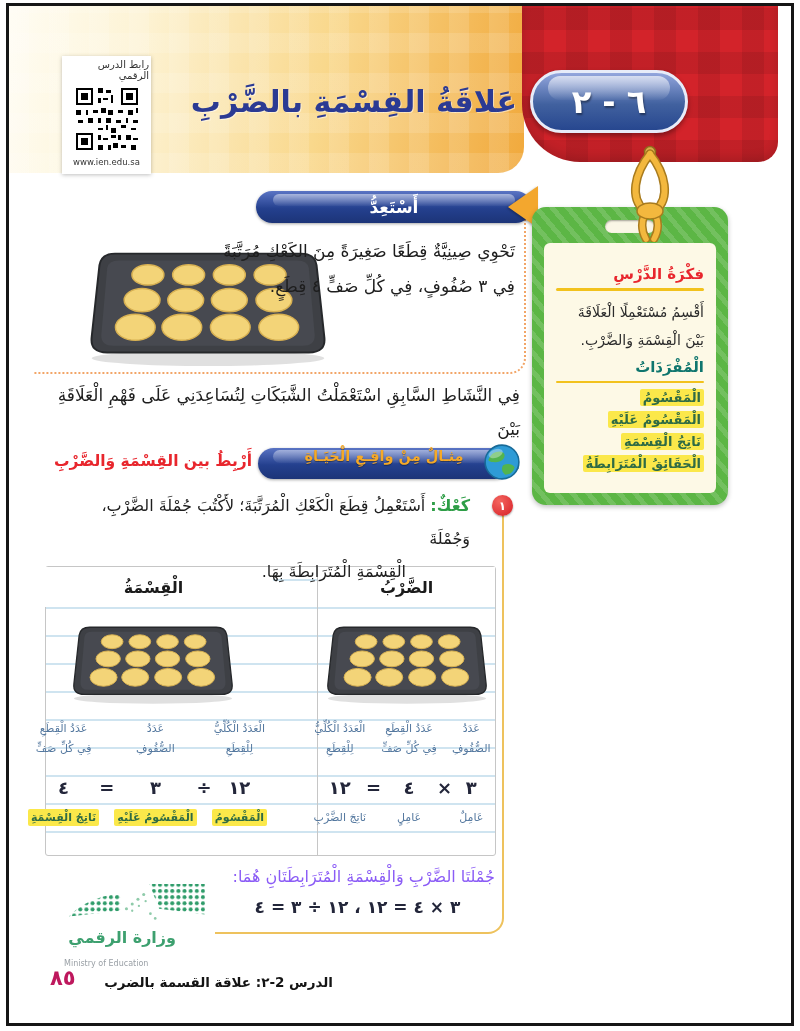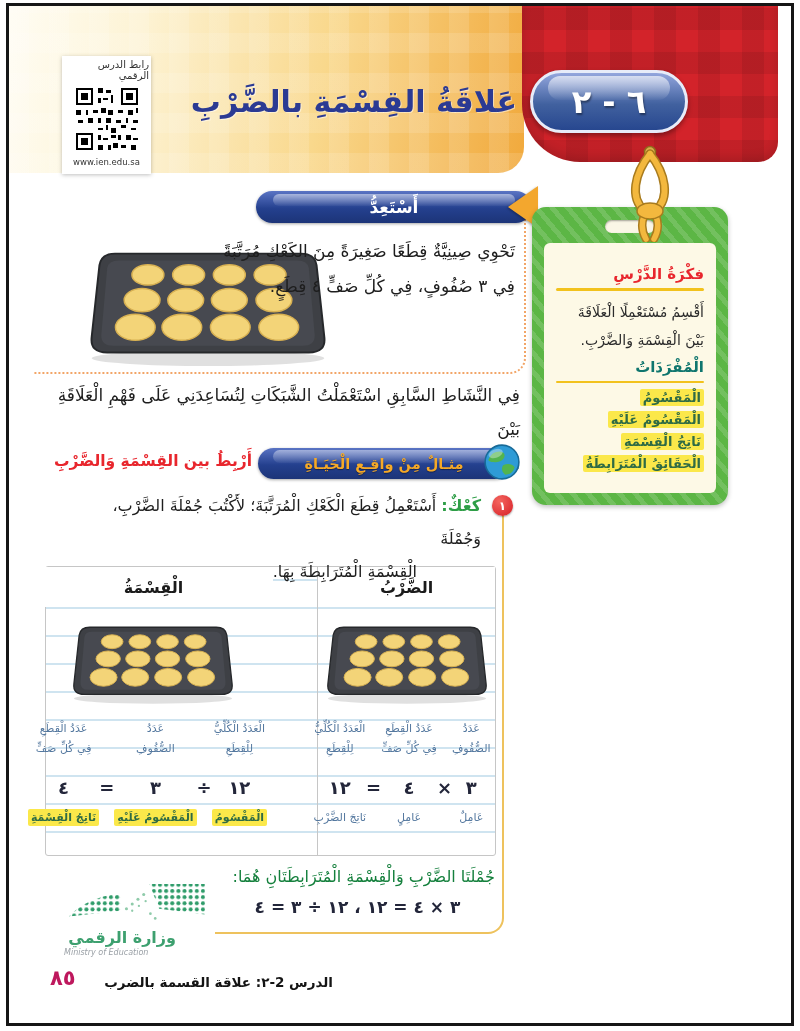--- a/index.html
+++ b/index.html
@@ -69,35 +69,35 @@
   .ready-tray{position:absolute;left:82px;top:240px;width:252px;height:128px;z-index:2;}
 
   
   .intro-text{position:absolute;left:36px;top:378px;width:484px;direction:rtl;text-align:right;
     font-size:17px;line-height:2.0;color:#1e1e1e;z-index:2;}
   .intro-text span{display:block;}
 
   
   .life-banner{position:absolute;left:258px;top:448px;width:252px;height:31px;z-index:3;border-radius:16px;
     background:linear-gradient(#5a74c4,#24408e 55%,#1c3478);box-shadow:0 1px 3px rgba(0,0,0,.35);
-    display:flex;align-items:center;justify-content:center;}
+    display:flex;justify-content:center;}
   .life-banner::before{content:'';position:absolute;left:6%;right:6%;top:8%;height:40%;border-radius:999px;
     background:linear-gradient(rgba(255,255,255,.45),rgba(255,255,255,.04));}
   .life-label{color:#f6a927;font-weight:bold;font-size:14.5px;direction:rtl;position:relative;text-shadow:0 1px 1px rgba(0,0,0,.4);}
   .globe{position:absolute;left:483px;top:443px;width:38px;height:38px;z-index:4;}
   .link-title{position:absolute;left:28px;top:452px;width:224px;z-index:3;direction:rtl;text-align:right;
     color:#e8262d;font-weight:bold;font-size:15.5px;white-space:nowrap;}
 
   
   .example-box{position:absolute;left:215px;top:503px;width:287px;height:429px;z-index:1;
     border-right:2px solid #eec25d;border-bottom:2px solid #eec25d;border-bottom-right-radius:16px;}
   .problem-badge{position:absolute;left:492px;top:495px;width:21px;height:21px;border-radius:50%;z-index:4;
     background:radial-gradient(circle at 35% 30%,#f4655f,#d61f26);color:#fff;font-size:12px;font-weight:bold;
     display:flex;align-items:center;justify-content:center;box-shadow:0 1px 2px rgba(0,0,0,.4);}
-  .problem-text{position:absolute;left:111px;top:490px;width:370px;z-index:3;direction:rtl;text-align:right;
+  .problem-text{position:absolute;left:100px;top:490px;width:370px;z-index:3;direction:rtl;text-align:right;
     font-size:16px;line-height:2.05;color:#1e1e1e;}
   .problem-line2{padding-right:64px;}
   .kw{color:#2e9e47;font-weight:bold;}
 
   
   .work-table{position:absolute;left:45px;top:566px;width:451px;height:290px;z-index:2;display:flex;direction:rtl;
     border:1.5px solid #c6c6c6;border-radius:3px;box-sizing:border-box;background:#fff;
     background-image:linear-gradient(to bottom,transparent 0,transparent 26.5px,#cfe4f0 26.5px,#cfe4f0 28px);
     background-size:100% 28px;background-position:0 14px;}
   .wcol{flex:1;position:relative;margin-left:44px;}
@@ -109,29 +109,29 @@
   .eq-grid{display:grid;grid-template-columns:1.2fr .55fr 1fr .6fr 1.6fr;direction:rtl;text-align:center;
     width:95%;margin:8px auto 0;}
   .toplbl{color:#54789f;font-size:11px;line-height:1.8;height:54px;white-space:nowrap;}
   .toplbl span{display:block;}
   .eqtok{font-size:18px;font-weight:bold;color:#23263a;height:30px;line-height:30px;}
   .botlbl{color:#54789f;font-size:11px;margin-top:8px;white-space:nowrap;}
   .botlbl .hl{font-size:11px;padding:2px 3px;}
 
   
   .answer-line1{position:absolute;left:195px;top:862px;width:300px;z-index:3;direction:rtl;text-align:right;
-    font-size:16px;line-height:1.9;color:#15803d;}
+    font-size:16px;line-height:1.9;color:#8b5cf6;}
   .answer-eq{position:absolute;left:225px;top:897px;width:265px;z-index:3;direction:rtl;text-align:center;
     font-size:17px;font-weight:600;color:#23263a;letter-spacing:1px;}
 
   
   .ministry{position:absolute;left:52px;top:882px;width:170px;z-index:3;}
   .m-dots{width:152px;height:46px;display:block;margin:0 auto;}
   .m-ar{color:#3da06f;font-weight:bold;font-size:16px;direction:rtl;text-align:right;padding-right:46px;}
-  .m-en{color:#9aa0a6;font-size:8px;padding-left:12px;margin-top:1px;font-style:italic;}
+  .m-en{color:#9aa0a6;font-size:8px;padding-left:12px;margin-top:12px;}
   .footer-text{position:absolute;left:88px;top:974px;width:245px;direction:rtl;text-align:right;
     font-size:13.5px;font-weight:bold;color:#141414;z-index:3;}
   .footer-num{position:absolute;left:50px;top:966px;font-size:21px;font-weight:bold;color:#be185d;z-index:3;}
 
   .defs{position:absolute;width:0;height:0;overflow:hidden;}
 </style>
 </head>
 <body>
 
 <svg class="defs" aria-hidden="true">

